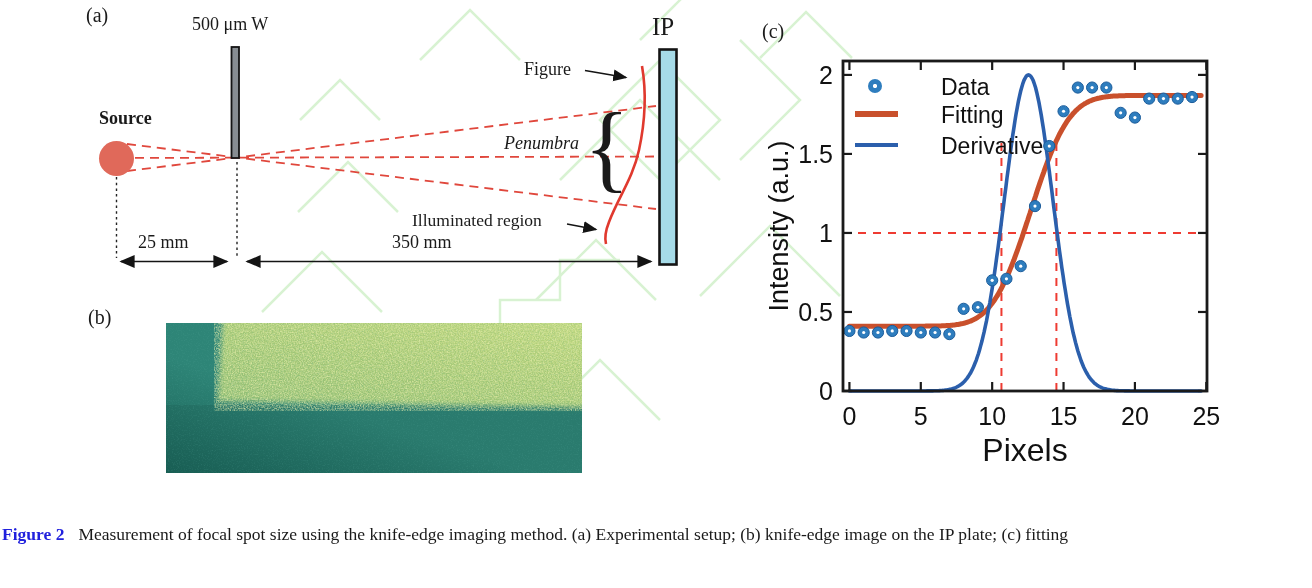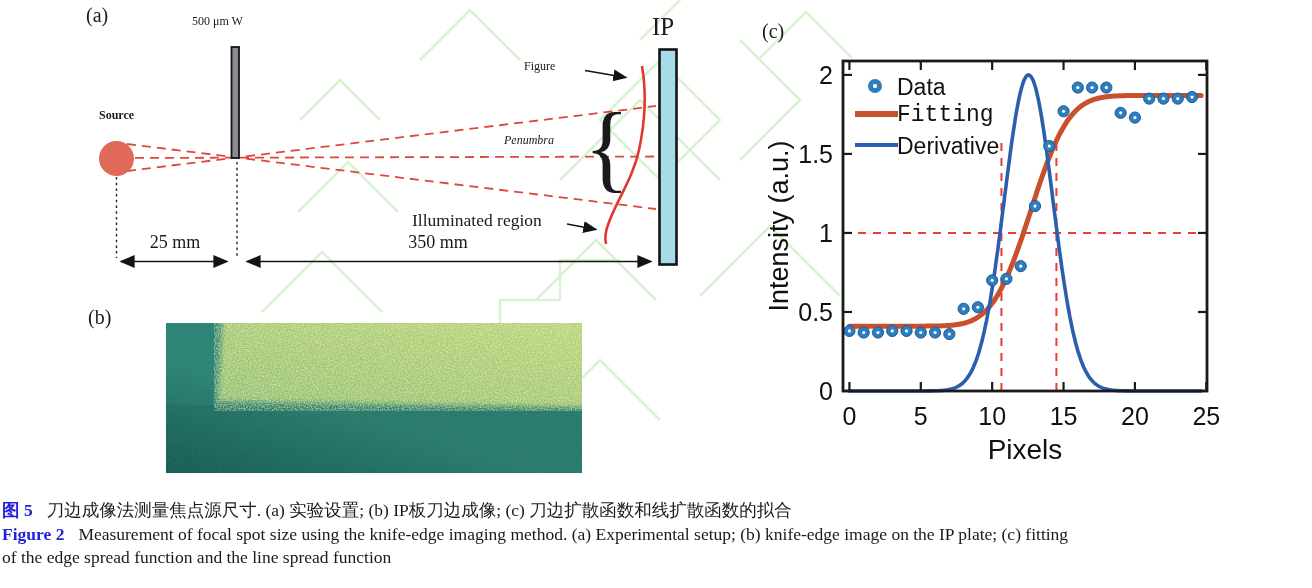--- a/index.html
+++ b/index.html
@@ -1,30 +1,30 @@
 <!DOCTYPE html>
 <html><head>
 <meta charset="utf-8">
 <style>
   html,body{margin:0;padding:0;background:#ffffff;}
   .page{position:relative;width:1312px;height:588px;background:#ffffff;overflow:hidden;
         font-family:"Liberation Serif", serif;color:#1a1a1a;}
   svg{position:absolute;left:0;top:0;}
   .abs{position:absolute;white-space:nowrap;}
   .panel-letter{font-size:20px;}
-  .a-label{font-size:12px;}
-  .dim-label{font-size:18px;text-align:center;}
+  .a-label{font-size:18px;}
+  .dim-label{font-size:18px;}
   .brace{font-size:95px;line-height:1;transform:scaleY(1.02);color:#1a1a1a;}
-  .legend-text{font-size:23px;font-family:"Liberation Sans", sans-serif;color:#111;}
+  .legend-text{font-size:23px;font-family:"Liberation Sans", sans-serif;color:#111;margin-left:44px;}
   .legend-marker{width:14px;height:14px;border-radius:50%;
       background:radial-gradient(circle at 50% 50%, #ffffff 0 1.8px, #2e7dbe 2.4px);}
   .legend-line{height:5.5px;width:43px;}
   .axis-label{font-family:"Liberation Sans", sans-serif;color:#111;}
   .ylabel{font-size:27px;transform:translate(-50%,-50%) rotate(-90deg);}
-  .xlabel{font-size:28px;transform:translate(-50%,-50%);}
+  .xlabel{font-size:32px;transform:translate(-50%,-50%);}
   .tick-text{font-family:"Liberation Sans", sans-serif;font-size:25px;fill:#111;}
   .caption{font-size:17.5px;line-height:23px;}
   .cap-accent{font-weight:bold;margin-right:14px;}
 </style>
 </head>
 <body>
 
 <div class="page">
 
   <svg width="1312" height="492" viewBox="0 0 1312 492">
@@ -220,28 +220,24 @@
       <line x1="1207" y1="153.93103448275863" x2="1198" y2="153.93103448275863" stroke="#1a1a1a" stroke-width="2.2"></line>
       <text x="833" y="162.93103448275863" text-anchor="end" class="tick-text">1.5</text>
       <line x1="843" y1="74.90804597701151" x2="852" y2="74.90804597701151" stroke="#1a1a1a" stroke-width="2.2"></line>
       <line x1="1207" y1="74.90804597701151" x2="1198" y2="74.90804597701151" stroke="#1a1a1a" stroke-width="2.2"></line>
       <text x="833" y="83.90804597701151" text-anchor="end" class="tick-text">2</text>
     </svg>
 
   <div class="abs legend-marker" style="left:868px;top:79px;"></div>
   <div class="abs legend-text" style="left:897px;top:74px;">Data</div>
   <div class="abs legend-line" style="left:855px;top:111px;background:#c9502c;"></div>
-  <div class="abs legend-text" style="left:897px;top:102px;font-family:Liberation Mono, monospace;">Fitting</div>
+  <div class="abs legend-text" style="left:897px;top:102px;">Fitting</div>
   <div class="abs legend-line" style="left:855px;top:143px;height:4px;background:#2b5fac;"></div>
   <div class="abs legend-text" style="left:897px;top:133px;text-align:center;">Derivative</div>
 
   <div class="abs axis-label ylabel" style="left:779px;top:226px;">Intensity (a.u.)</div>
   <div class="abs axis-label xlabel" style="left:1025px;top:450px;">Pixels</div>
 
-  <div class="abs caption" style="left:2px;top:499px;">
-    <span class="cap-accent" style="color:#2121dd;">图 5</span><span>刀边成像法测量焦点源尺寸. (a) 实验设置; (b) IP板刀边成像; (c) 刀边扩散函数和线扩散函数的拟合</span>
-  </div>
   <div class="abs caption" style="left:2px;top:523px;">
     <span class="cap-accent" style="color:#2121dd;">Figure 2</span><span>Measurement of focal spot size using the knife-edge imaging method. (a) Experimental setup; (b) knife-edge image on the IP plate; (c) fitting</span>
   </div>
-  <div class="abs caption" style="left:2px;top:546px;">of the edge spread function and the line spread function</div>
 
 </div>
 
 </body></html>

